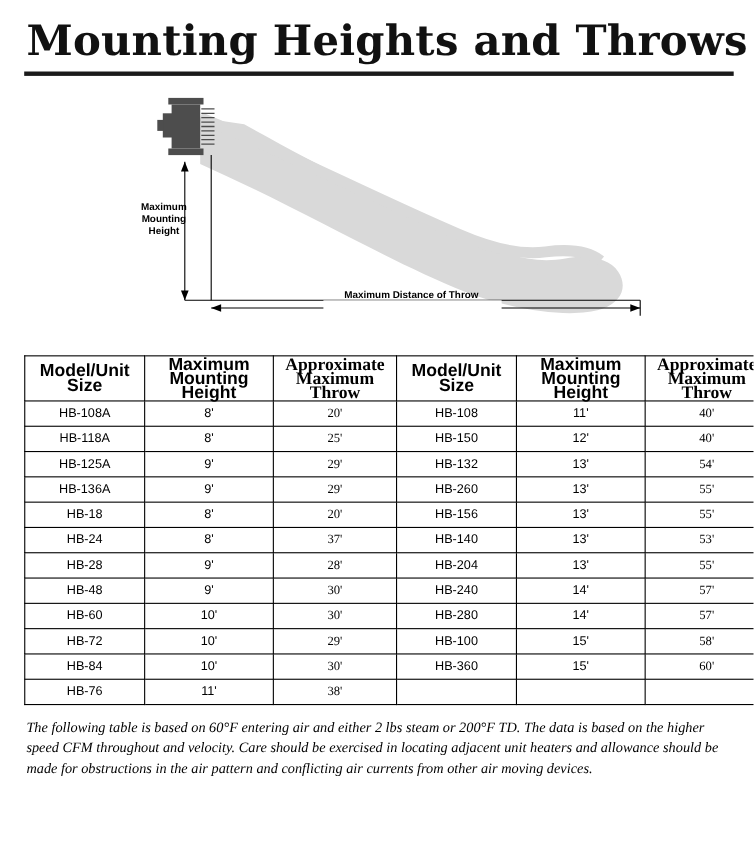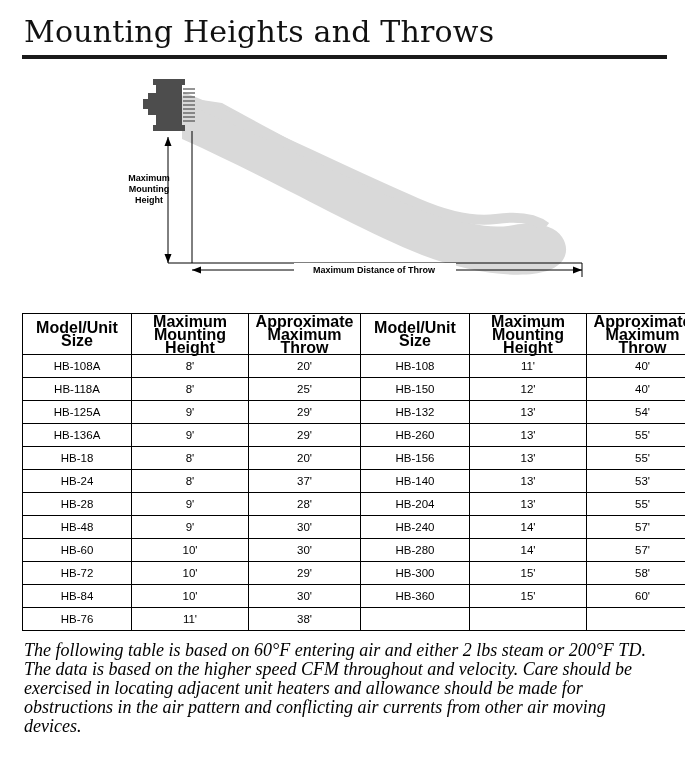--- a/index.html
+++ b/index.html
@@ -21,22 +21,22 @@
     height: 770px;
     box-sizing: border-box;
     padding: 0 20px;
   }
   
   .title-block {
     padding-top: 14px;
   }
   .page-title {
     font-family: "DejaVu Serif", serif;
-    font-size: 30px;
-    font-weight: normal;
+    font-size: 38px;
+    font-weight: bold;
     letter-spacing: 0.2px;
     color: #111;
     margin: 0 0 6px 4px;
     white-space: nowrap;
   }
   .title-rule {
     height: 4px;
     background: #1a1a1a;
     margin: 0 0 0 2px;
     width: 645px;
@@ -59,21 +59,21 @@
     text-align: center;
     color: #000;
   }
   #lbl-mounting-height {
     left: 96px;
     top: 106px;
     width: 62px;
   }
   #lbl-throw {
     left: 272px;
-    top: 198px;
+    top: 186px;
     width: 160px;
     font-size: 9px;
   }
   
   table.specs {
     border-collapse: collapse;
     width: 645px;
     margin: 4px 0 0 2px;
     table-layout: fixed;
   }
@@ -89,28 +89,28 @@
     font-size: 16px;
     line-height: 13px;
     height: 40px;
     vertical-align: middle;
   }
   table.specs tbody td {
     font-weight: normal;
   }
   .col-model { width: 104px; }
   .col-height { width: 112px; }
-  .col-throw { width: 107px; }
+  .col-throw { width: 107px; font-family: Liberation Serif, serif; }
   
   .footnote {
     width: 640px;
     margin: 10px 0 0 4px;
     font-family: "Liberation Serif", serif;
     font-style: italic;
-    font-size: 18px;
+    font-size: 13px;
     line-height: 19px;
     color: #000;
   }
 </style>
 </head>
 <body>
 
 <div class="page">
 
   <div class="title-block">
@@ -265,21 +265,21 @@
           <td class="col-height">10'</td>
           <td class="col-throw">30'</td>
           <td class="col-model">HB-280</td>
           <td class="col-height">14'</td>
           <td class="col-throw">57'</td>
         </tr>
         <tr>
           <td class="col-model">HB-72</td>
           <td class="col-height">10'</td>
           <td class="col-throw">29'</td>
-          <td class="col-model">HB-300</td>
+          <td class="col-model">HB-100</td>
           <td class="col-height">15'</td>
           <td class="col-throw">58'</td>
         </tr>
         <tr>
           <td class="col-model">HB-84</td>
           <td class="col-height">10'</td>
           <td class="col-throw">30'</td>
           <td class="col-model">HB-360</td>
           <td class="col-height">15'</td>
           <td class="col-throw">60'</td>

